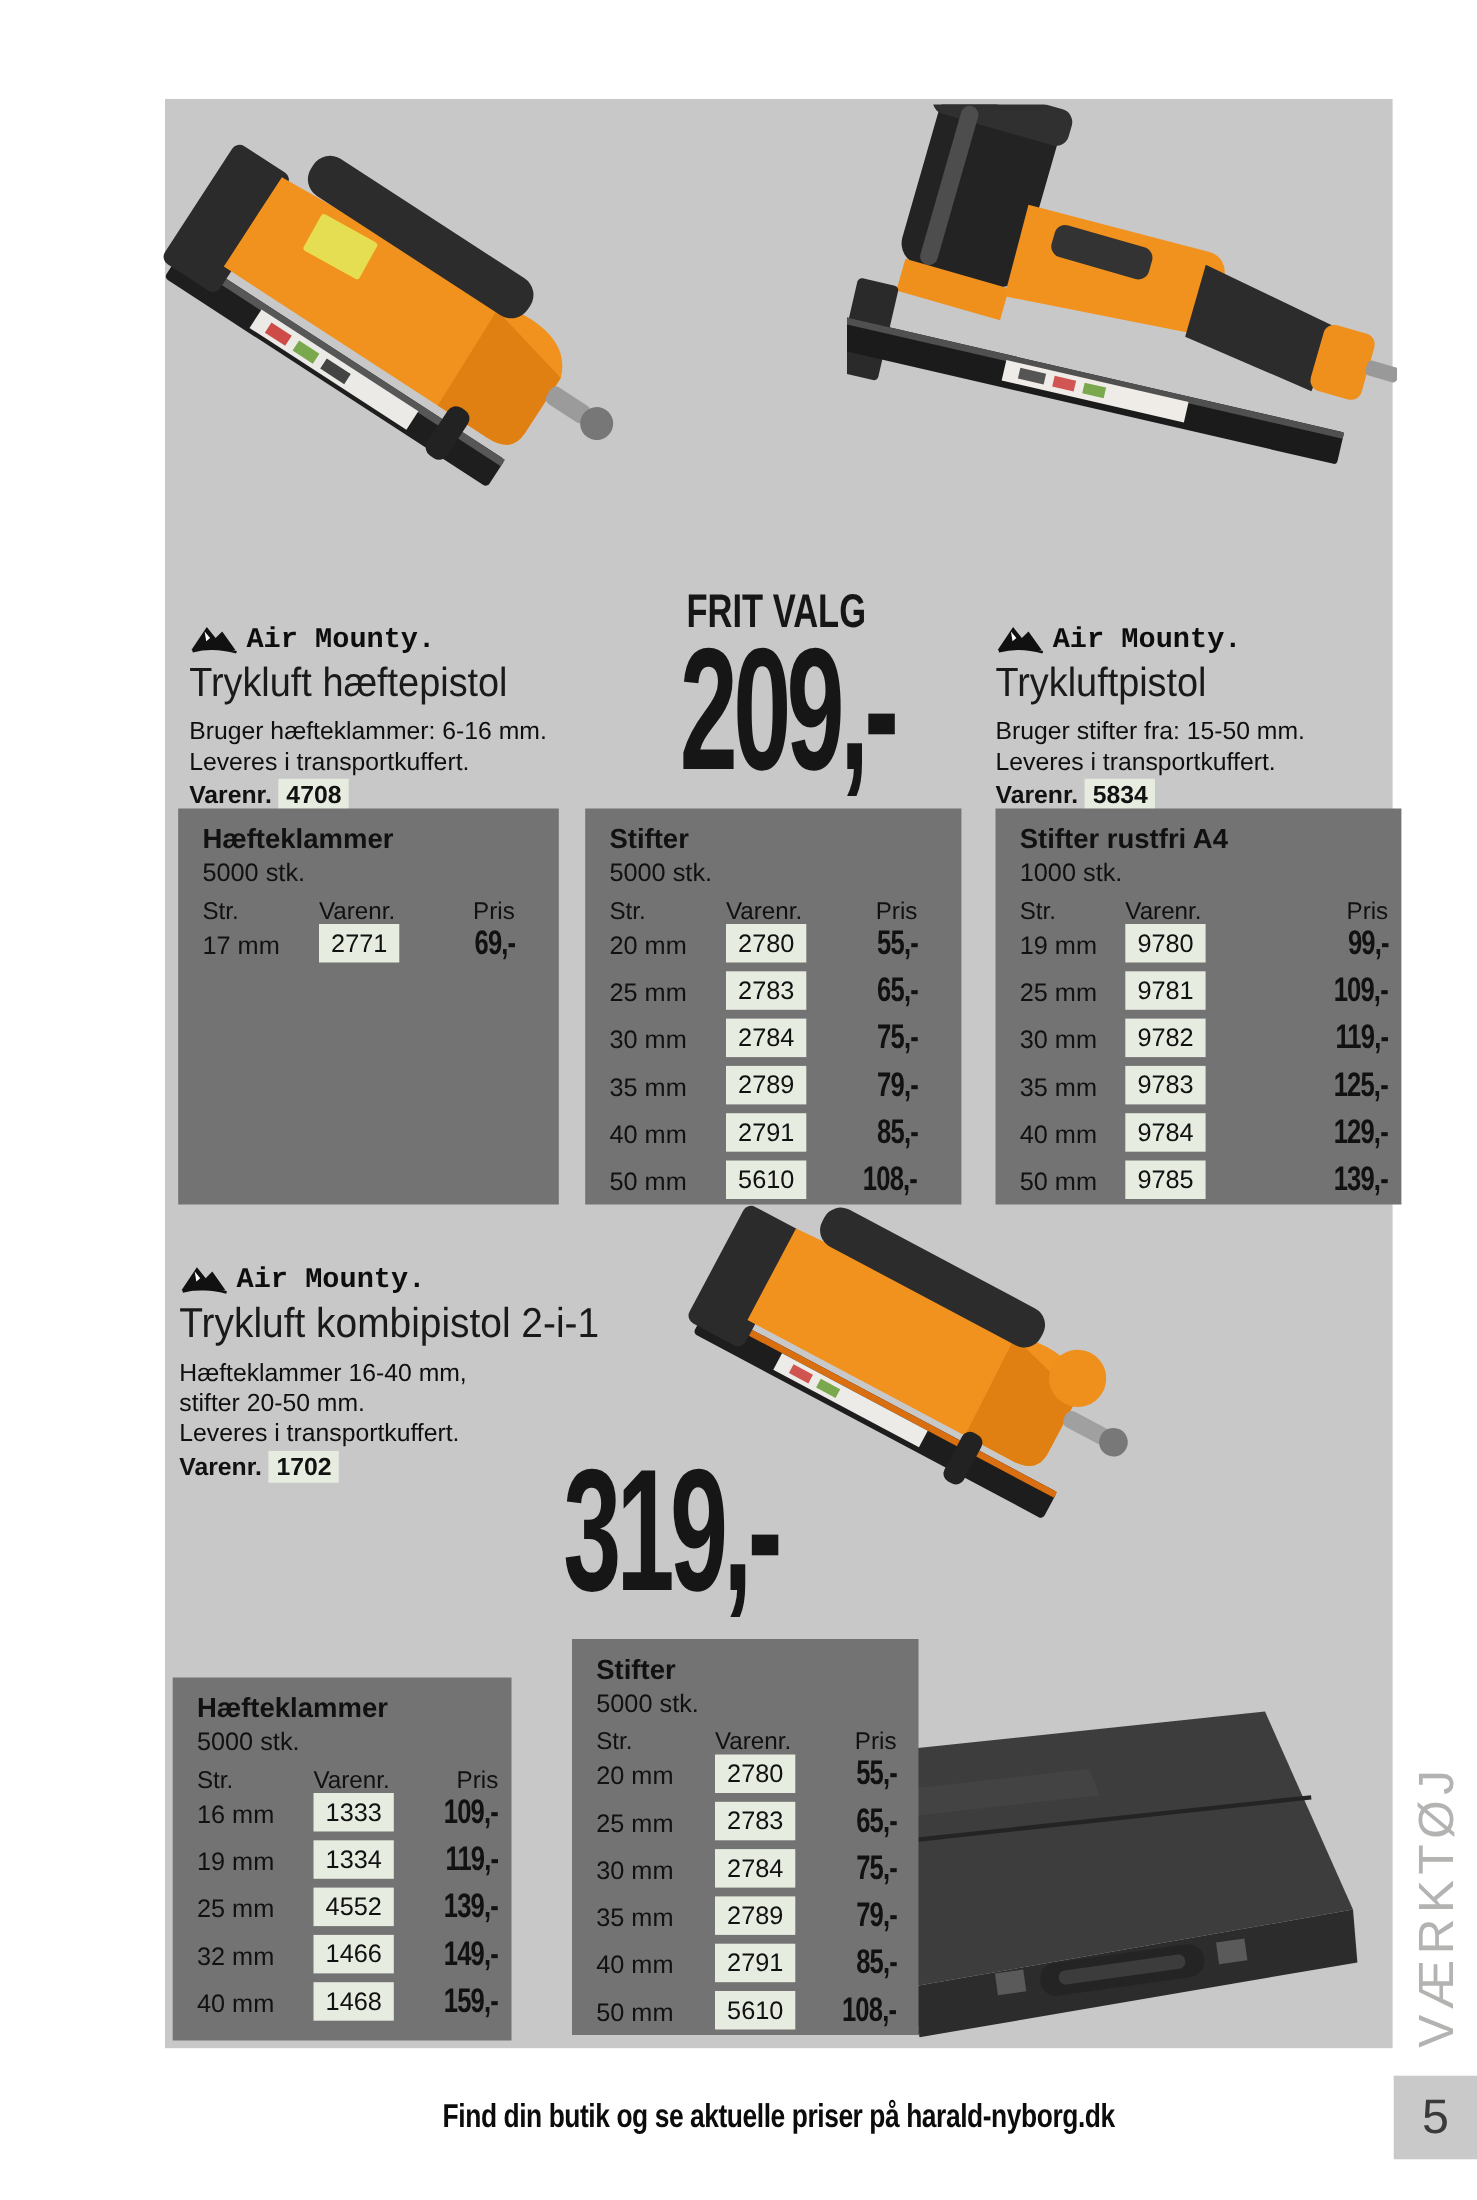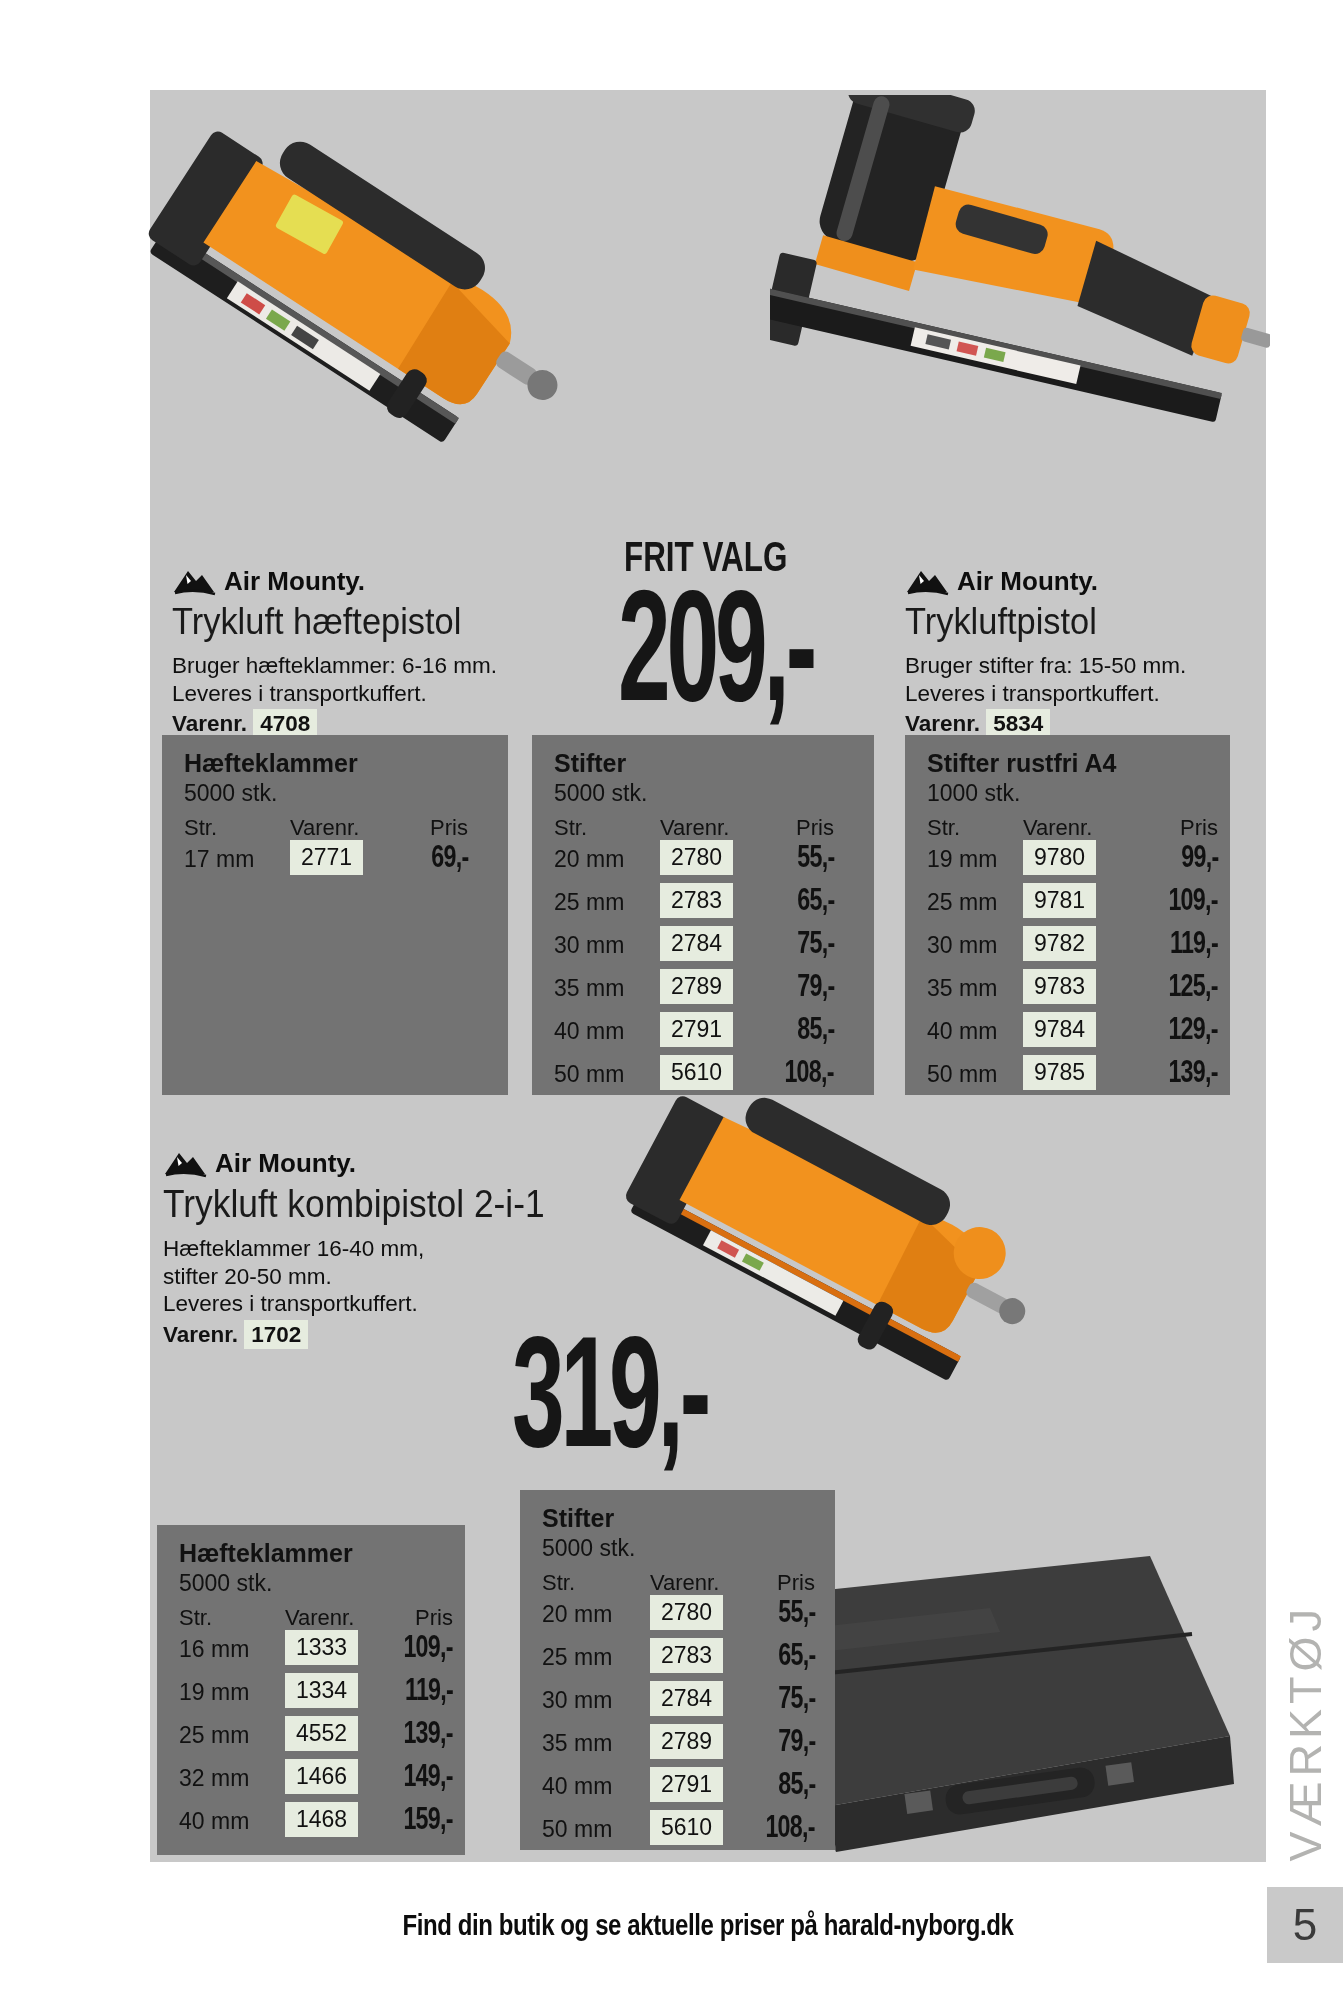--- a/index.html
+++ b/index.html
@@ -4,21 +4,21 @@
 <style>
   html,body{margin:0;padding:0;background:#ffffff;}
   .page{position:relative;width:1343px;height:2000px;background:#ffffff;overflow:hidden;
         font-family:"Liberation Sans",sans-serif;color:#111;}
   .content-bg{position:absolute;left:150px;top:90px;width:1116px;height:1772px;background:#c8c8c8;}
 
   .photo{position:absolute;}
 
   
   .prod{position:absolute;color:#111;z-index:3;}
-  .brand{display:flex;align-items:center;gap:8px;font-family:Liberation Sans, sans-serif;
+  .brand{display:flex;align-items:center;gap:8px;font-family:Liberation Mono, monospace;
          font-weight:bold;font-size:26px;color:#0d0d0d;margin-bottom:4px;}
   .prod-title{font-size:37px;color:#1a1a1a;margin:2px 0 9px 0;transform:scaleX(.93);transform-origin:left;white-space:nowrap;}
   .prod-line{font-size:22.5px;line-height:27.5px;color:#0f0f0f;}
   .varenr-line{font-size:22.5px;font-weight:bold;margin-top:4px;}
   .hl{background:#e6ecdf;}
   .varenr-line .hl{padding:2px 7px;}
 
   
   .frit{position:absolute;font-size:43px;font-weight:bold;color:#161616;
         transform:scaleX(.73);transform-origin:left top;white-space:nowrap;z-index:3;}
@@ -186,21 +186,21 @@
       <span class="v2"><span class="hl">2791</span></span>
       <span class="v3"><span class="cond">85,-</span></span>
     </div>
     <div class="row" style="top:319px">
       <span class="v1">50 mm</span>
       <span class="v2"><span class="hl">5610</span></span>
       <span class="v3"><span class="cond">108,-</span></span>
     </div>
   </div>
 
-  <div class="tbl tbl3" style="left:905px;top:735px;width:325px;height:360px">
+  <div class="tbl tbl3" style="left:905px;top:735px;width:369px;height:360px">
     <div class="t-title">Stifter rustfri A4</div>
     <div class="t-sub">1000 stk.</div>
     <span class="ch1">Str.</span>
     <span class="ch2">Varenr.</span>
     <span class="ch3">Pris</span>
     <div class="row" style="top:104px">
       <span class="v1">19 mm</span>
       <span class="v2"><span class="hl">9780</span></span>
       <span class="v3"><span class="cond">99,-</span></span>
     </div>

